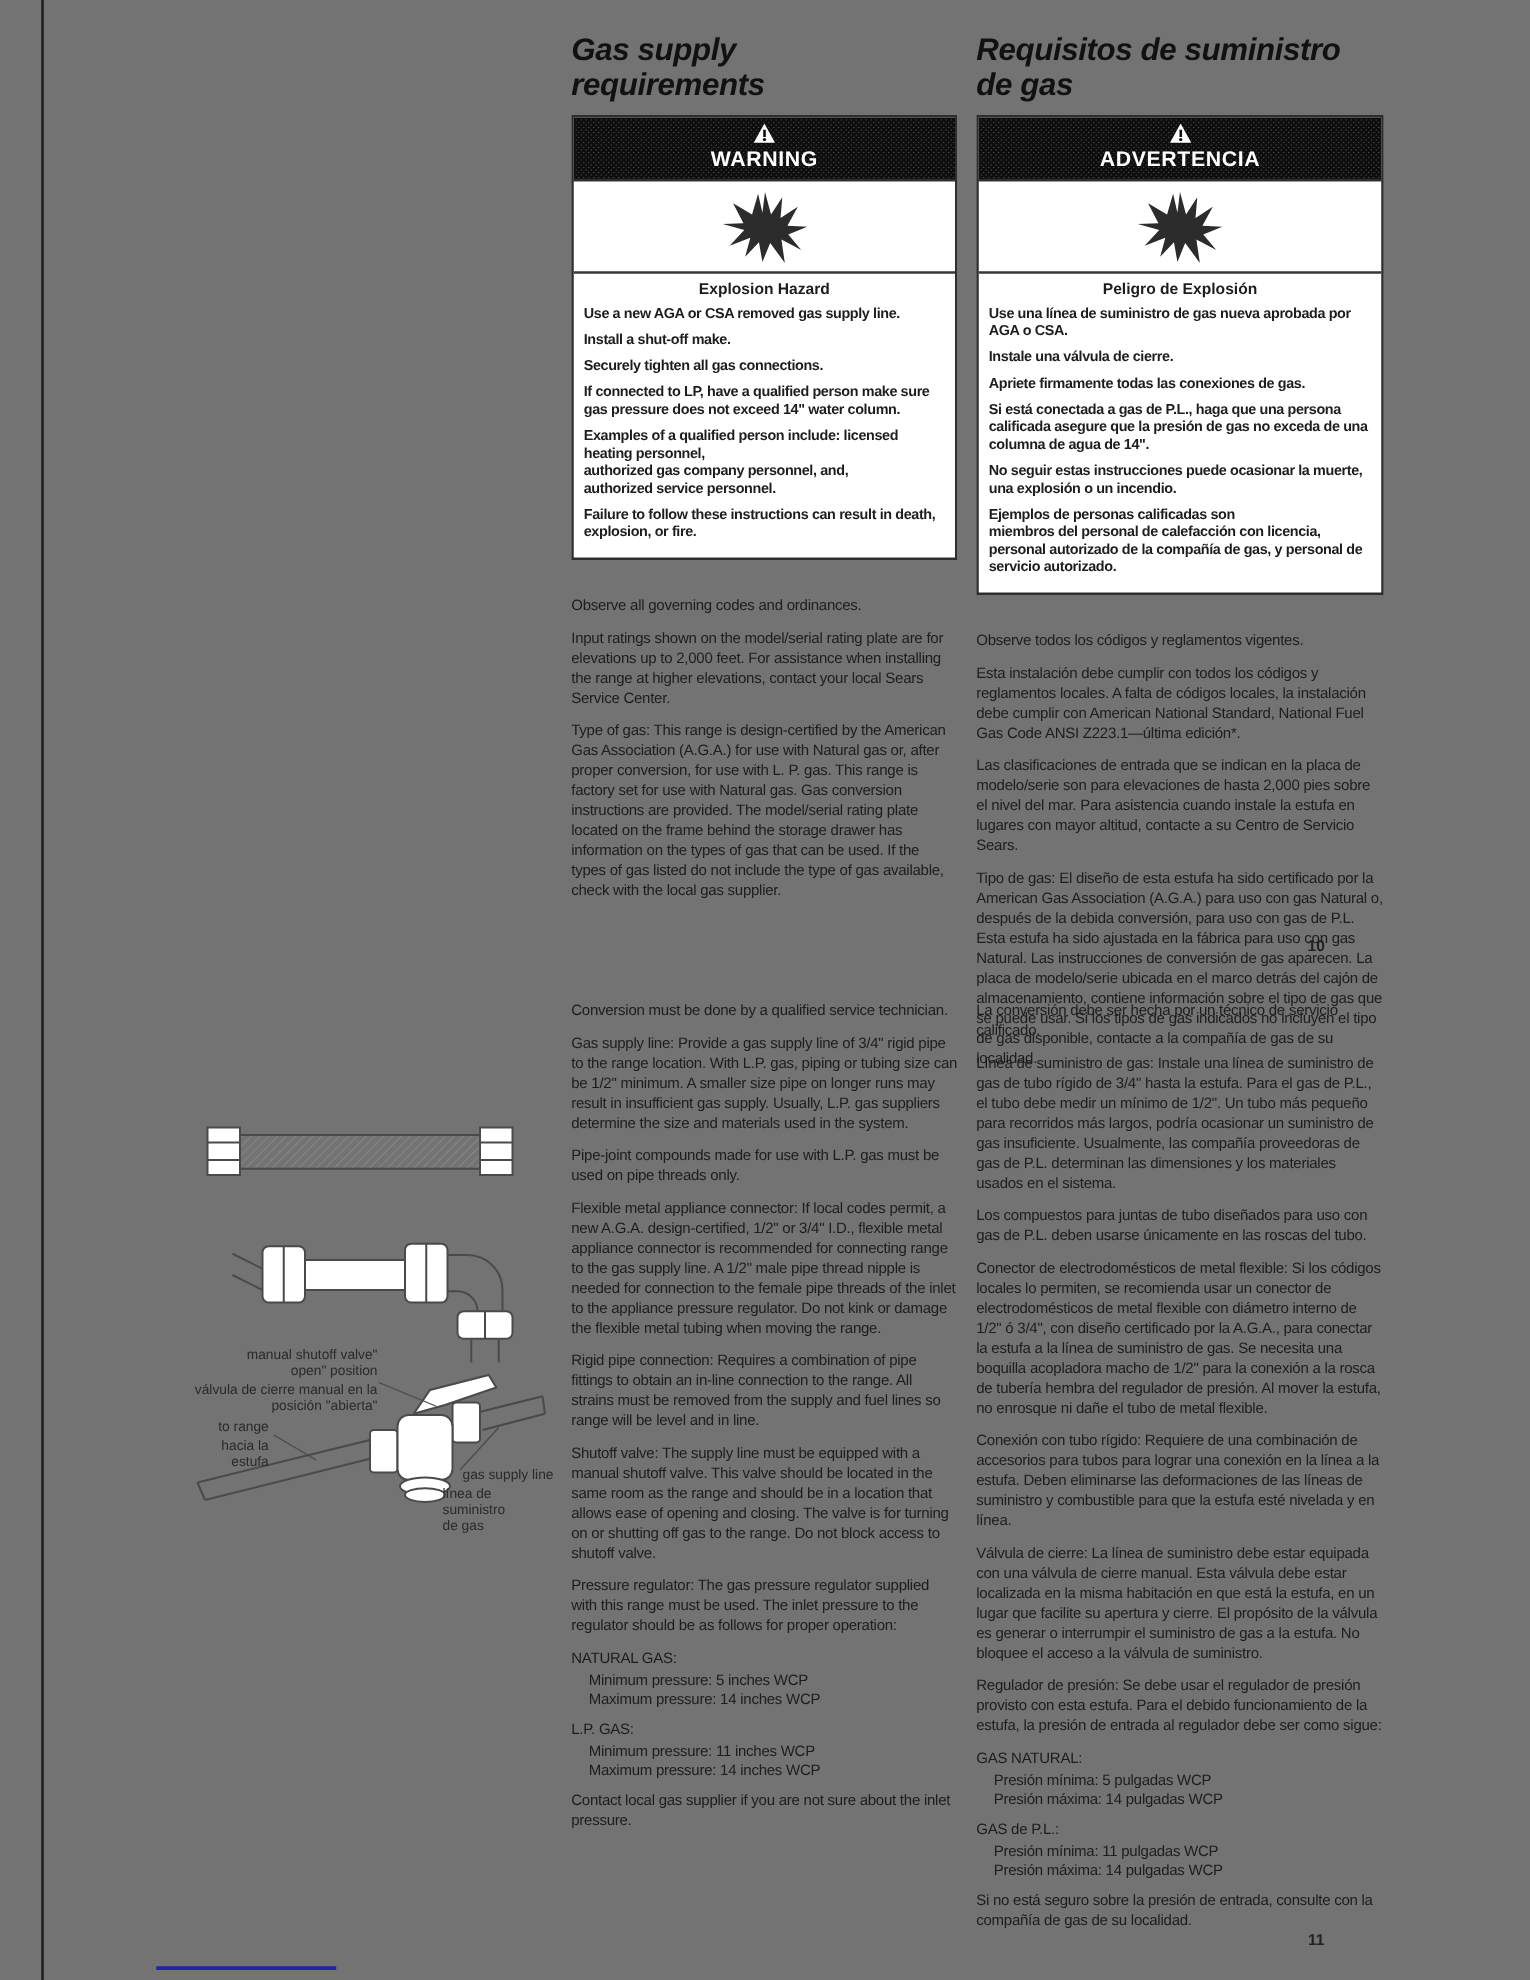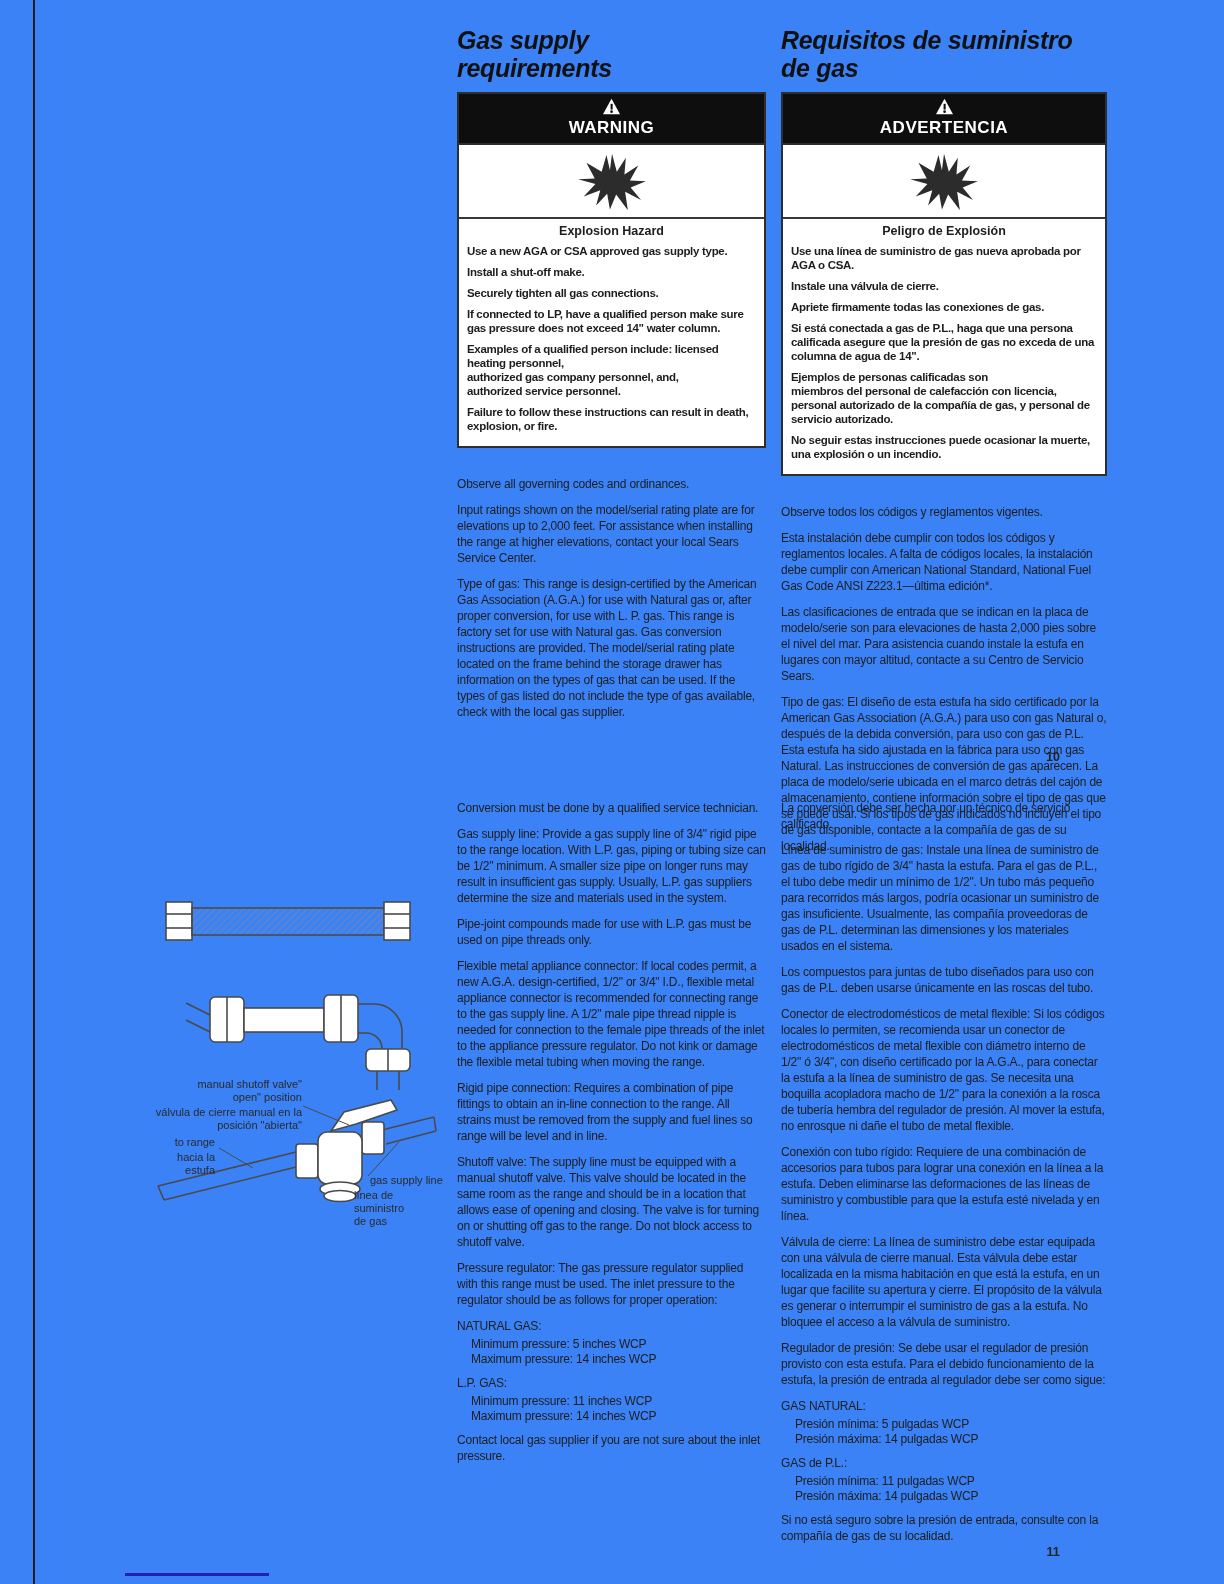--- a/index.html
+++ b/index.html
@@ -1,17 +1,17 @@
 <!DOCTYPE html>
 <html><head>
 <meta charset="utf-8">
 <style>
   html,body { margin:0; padding:0; background:#ffffff; }
   .page {
-    position:relative; width:1224px; height:1584px; background:#3b82f6;
+    position:relative; width:1224px; height:1584px; background:#737373;
     font-family:"Liberation Sans", sans-serif; color:#1d1d1d; overflow:hidden;
   }
   .scan-edge { position:absolute; left:33px; top:0; width:2px; height:1584px; background:#1c1c1c; }
 
   .col { position:absolute; }
   .col-en1 { left:457px; top:26px;  width:309px; }
   .col-es1 { left:781px; top:26px;  width:326px; }
   .col-en2 { left:457px; top:800px; width:309px; }
   .col-es2 { left:781px; top:800px; width:326px; }
 
@@ -88,21 +88,21 @@
         </span>
         <span>WARNING</span>
       </div>
       <div class="warnicon-area">
         <svg width="70" height="58" viewBox="0 0 100 84">
           <polygon fill="#2c2c2c" points="50,1 57,27 70,7 68,31 88,18 76,40 99,41 77,50 92,68 69,56 73,83 56,60 47,82 43,59 27,76 33,54 9,63 26,45 1,38 25,37 13,14 35,27 42,3 47,25"></polygon>
         </svg>
       </div>
       <div class="hazard-title">Explosion Hazard</div>
       <div class="warnitems">
-          <p class="warn-item">Use a new AGA or CSA approved gas supply type.</p>
+          <p class="warn-item">Use a new AGA or CSA removed gas supply line.</p>
           <p class="warn-item">Install a shut-off make.</p>
           <p class="warn-item">Securely tighten all gas connections.</p>
           <p class="warn-item">If connected to LP, have a qualified person make sure gas pressure does not exceed 14" water column.</p>
           <p class="warn-item">Examples of a qualified person include: licensed heating personnel,
 authorized gas company personnel, and,
 authorized service personnel.</p>
           <p class="warn-item">Failure to follow these instructions can result in death, explosion, or fire.</p>
         </div>
     </div>
 
@@ -132,24 +132,24 @@
         <svg width="70" height="58" viewBox="0 0 100 84">
           <polygon fill="#2c2c2c" points="50,1 57,27 70,7 68,31 88,18 76,40 99,41 77,50 92,68 69,56 73,83 56,60 47,82 43,59 27,76 33,54 9,63 26,45 1,38 25,37 13,14 35,27 42,3 47,25"></polygon>
         </svg>
       </div>
       <div class="hazard-title">Peligro de Explosión</div>
       <div class="warnitems">
           <p class="warn-item">Use una línea de suministro de gas nueva aprobada por AGA o CSA.</p>
           <p class="warn-item">Instale una válvula de cierre.</p>
           <p class="warn-item">Apriete firmamente todas las conexiones de gas.</p>
           <p class="warn-item">Si está conectada a gas de P.L., haga que una persona calificada asegure que la presión de gas no exceda de una columna de agua de 14".</p>
+          <p class="warn-item">No seguir estas instrucciones puede ocasionar la muerte, una explosión o un incendio.</p>
           <p class="warn-item">Ejemplos de personas calificadas son
 miembros del personal de calefacción con licencia,
 personal autorizado de la compañía de gas, y personal de servicio autorizado.</p>
-          <p class="warn-item">No seguir estas instrucciones puede ocasionar la muerte, una explosión o un incendio.</p>
         </div>
     </div>
 
     <div class="bodytext">
         <p class="para">Observe todos los códigos y reglamentos vigentes.</p>
         <p class="para">Esta instalación debe cumplir con todos los códigos y reglamentos locales. A falta de códigos locales, la instalación debe cumplir con American National Standard, National Fuel Gas Code ANSI Z223.1—última edición*.</p>
         <p class="para">Las clasificaciones de entrada que se indican en la placa de modelo/serie son para elevaciones de hasta 2,000 pies sobre el nivel del mar. Para asistencia cuando instale la estufa en lugares con mayor altitud, contacte a su Centro de Servicio Sears.</p>
         <p class="para">Tipo de gas: El diseño de esta estufa ha sido certificado por la American Gas Association (A.G.A.) para uso con gas Natural o, después de la debida conversión, para uso con gas de P.L. Esta estufa ha sido ajustada en la fábrica para uso con gas Natural. Las instrucciones de conversión de gas aparecen. La placa de modelo/serie ubicada en el marco detrás del cajón de almacenamiento, contiene información sobre el tipo de gas que se puede usar. Si los tipos de gas indicados no incluyen el tipo de gas disponible, contacte a la compañía de gas de su localidad.</p>
       </div>
   </section>

